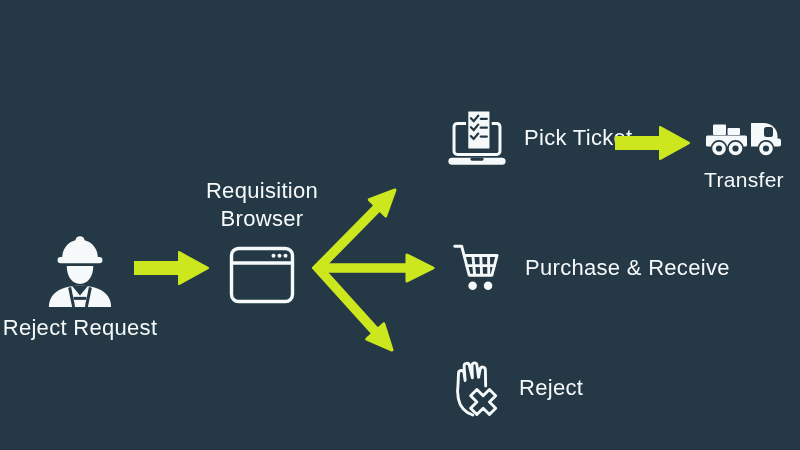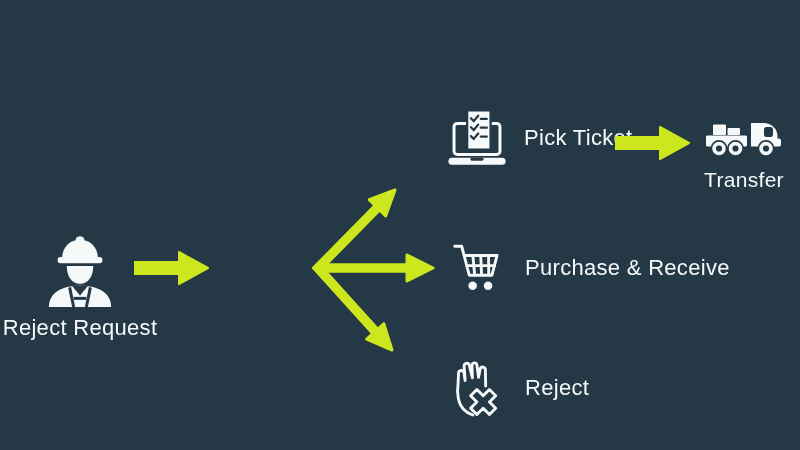--- a/index.html
+++ b/index.html
@@ -52,20 +52,32 @@
         <line x1="26.5" y1="58.5" x2="37.5" y2="58.5" stroke-width="2.6"></line>
       </g>
     </svg>
     <div class="label" style="margin-top:7px;">Reject Request</div>
   </div>
 
   <svg class="arrow" style="left:134px;top:250px;" width="76" height="36" viewBox="0 0 76 36">
     <polygon points="0,12 45,12 45,2 74,18 45,34 45,24 0,24" fill="#cde71f" stroke="#cde71f" stroke-width="2" stroke-linejoin="round"></polygon>
   </svg>
 
+  <div class="node col" style="left:188px;top:177px;width:148px;">
+    <div class="label wrap">Requisition Browser</div>
+    <svg width="66" height="58" viewBox="0 0 66 58" style="margin-top:13px;">
+      <rect x="2.5" y="2.5" width="61" height="53" rx="7" fill="none" stroke="#f6f9fa" stroke-width="3.4"></rect>
+      <line x1="2.5" y1="17" x2="63.5" y2="17" stroke="#f6f9fa" stroke-width="3.4"></line>
+      <g fill="#f6f9fa">
+        <circle cx="44.5" cy="9.8" r="2"></circle>
+        <circle cx="50.5" cy="9.8" r="2"></circle>
+        <circle cx="56.5" cy="9.8" r="2"></circle>
+      </g>
+    </svg>
+  </div>
 
   <svg class="arrow" style="left:312px;top:184px;" width="126" height="170" viewBox="0 0 126 170">
     <g stroke="#cde71f" stroke-width="9.5" fill="none">
       <path d="M69 20 L6 84 L66.5 151" stroke-linejoin="miter"></path>
       <path d="M6 84 H99"></path>
     </g>
     <g fill="#cde71f" stroke="#cde71f" stroke-width="3" stroke-linejoin="round">
       <g transform="translate(83,6) rotate(-45.4)">
           <polygon points="0,0 -25,-11.5 -25,11.5"></polygon>
         </g>
@@ -130,21 +142,21 @@
         <circle cx="30.5" cy="27" r="7.6" fill="#f6f9fa" stroke="#243945" stroke-width="1.6"></circle>
         <circle cx="61" cy="27" r="7.6" fill="#f6f9fa" stroke="#243945" stroke-width="1.6"></circle>
         <circle cx="14" cy="27" r="3.1" fill="#243945"></circle>
         <circle cx="30.5" cy="27" r="3.1" fill="#243945"></circle>
         <circle cx="61" cy="27" r="3.1" fill="#243945"></circle>
       </g>
     </svg>
     <div class="label" style="margin-top:9px;font-size:21px;">Transfer</div>
   </div>
 
-  <div class="node row" style="left:447px;top:358px;gap:24px;">
+  <div class="node row" style="left:447px;top:358px;gap:18px;">
     <svg width="54" height="60" viewBox="0 0 56 62">
       <g transform="rotate(-18 26 34)">
         <path d="M19 58 C12.5 53 9 45 10 37 C10.7 31.5 12.2 27 14.2 23.2 L18.2 12.5 C19.4 9 24.2 10 23.8 13.6 L22.5 21.5 L26 7.2 C27 3.6 31.9 4.6 31.5 8.2 L30.5 21.2 L34 9.2 C35.1 5.7 39.9 6.8 39 10.3 L36.8 22.6 L40.8 15.4 C42.6 12.1 47 14.2 45.8 17.7 L41 33.5" fill="none" stroke="#f6f9fa" stroke-width="3" stroke-linecap="round" stroke-linejoin="round"></path>
       </g>
       <g transform="translate(37.5,45.5) rotate(45)">
         <path d="M-4.6 -13.8 H4.6 V-4.6 H13.8 V4.6 H4.6 V13.8 H-4.6 V4.6 H-13.8 V-4.6 H-4.6 Z" fill="#243945" stroke="#f6f9fa" stroke-width="3" stroke-linejoin="round"></path>
       </g>
     </svg>
     <div class="label">Reject</div>
   </div>

